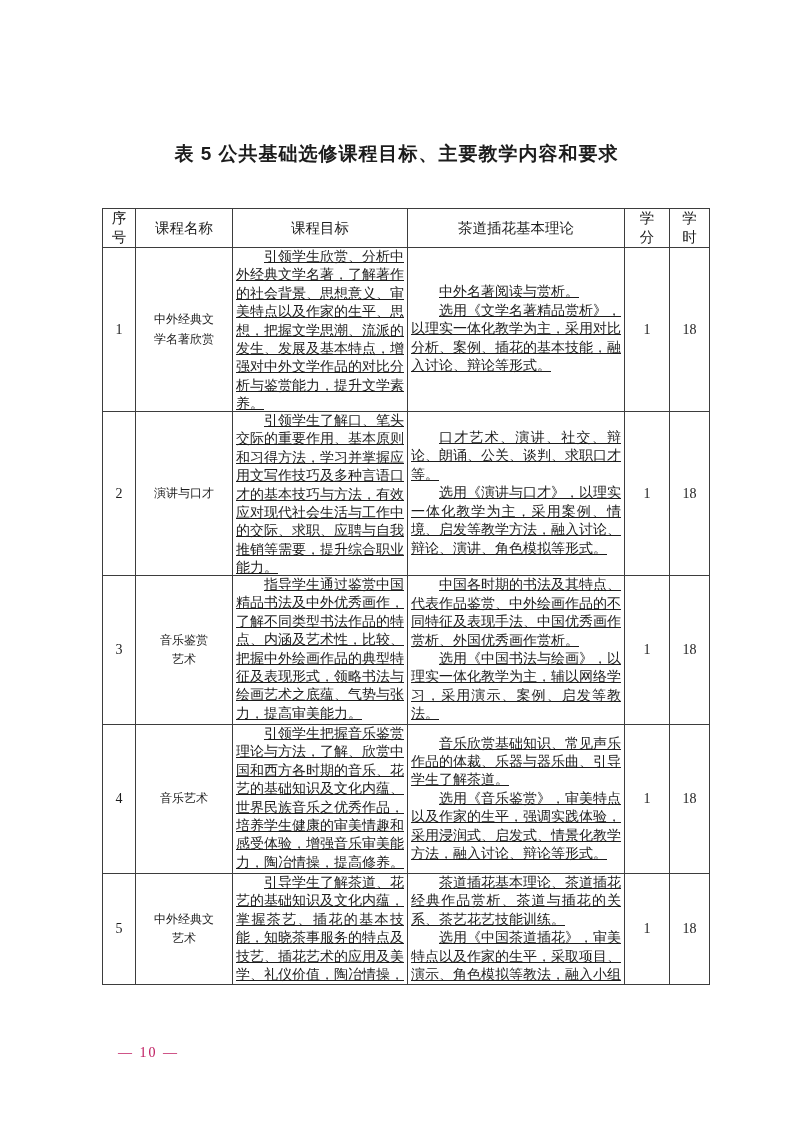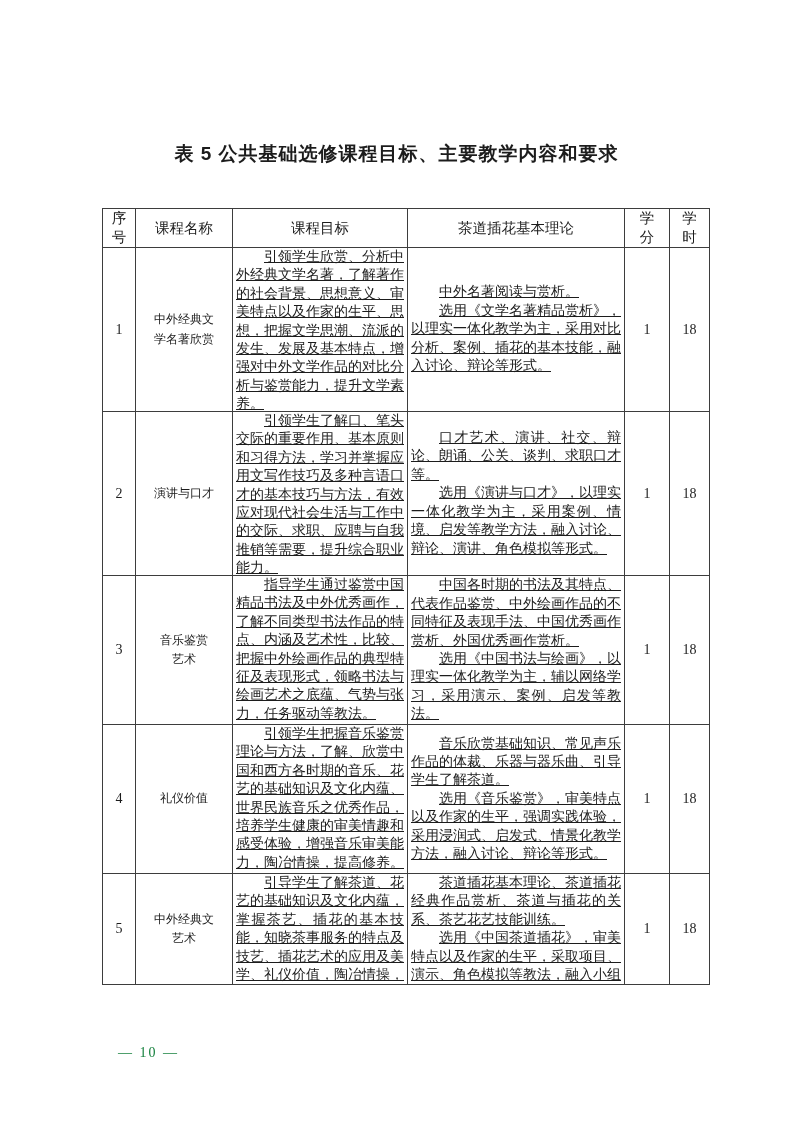--- a/index.html
+++ b/index.html
@@ -30,21 +30,21 @@
   .r5 .wrap{height:110px}
   .center .cellbody{margin:auto;text-align:center;}
   .vmid   .cellbody{margin:auto 0;}
   .top    .cellbody{margin:0;}
   .c-goal,.c-content{font-size:14px;line-height:18.4px;}
   .c-goal p,.c-content p{margin:0;text-indent:2em;text-align:justify;text-decoration:underline;}
   .c-no,.c-credit,.c-hours{font-size:14px;}
   .c-name{font-size:12px;line-height:19.5px;}
   .page-footer{
     position:absolute;left:118px;top:1045px;font-size:14px;letter-spacing:2px;
-    color:#15803d;
+    color:#be185d;
   }
 </style>
 </head>
 <body>
 
 <div class="page-title">表 5 公共基础选修课程目标、主要教学内容和要求</div>
 
 <table class="course-table">
   <colgroup>
     <col class="c1">
@@ -154,21 +154,21 @@
           <div class="wrap">
             <div class="cellbody">
               <div>音乐鉴赏</div>
               <div>艺术</div>
             </div>
           </div>
         </td>
         <td class="c-goal top">
           <div class="wrap">
             <div class="cellbody">
-              <p>指导学生通过鉴赏中国精品书法及中外优秀画作，了解不同类型书法作品的特点、内涵及艺术性，比较、把握中外绘画作品的典型特征及表现形式，领略书法与绘画艺术之底蕴、气势与张力，任务驱动等教法。</p>
+              <p>指导学生通过鉴赏中国精品书法及中外优秀画作，了解不同类型书法作品的特点、内涵及艺术性，比较、把握中外绘画作品的典型特征及表现形式，领略书法与绘画艺术之底蕴、气势与张力，提高审美能力。</p>
             </div>
           </div>
         </td>
         <td class="c-content vmid">
           <div class="wrap">
             <div class="cellbody">
               <p>中国各时期的书法及其特点、代表作品鉴赏、中外绘画作品的不同特征及表现手法、中国优秀画作赏析、外国优秀画作赏析。</p>
               <p>选用《中国书法与绘画》，以理实一体化教学为主，辅以网络学习，采用演示、案例、启发等教法。</p>
             </div>
           </div>
@@ -186,21 +186,21 @@
       </tr>
       <tr class="r4">
         <td class="c-no center">
           <div class="wrap">
             <div class="cellbody">4</div>
           </div>
         </td>
         <td class="c-name center">
           <div class="wrap">
             <div class="cellbody">
-              <div>礼仪价值</div>
+              <div>音乐艺术</div>
             </div>
           </div>
         </td>
         <td class="c-goal top">
           <div class="wrap">
             <div class="cellbody">
               <p>引领学生把握音乐鉴赏理论与方法，了解、欣赏中国和西方各时期的音乐、花艺的基础知识及文化内蕴、世界民族音乐之优秀作品，培养学生健康的审美情趣和感受体验，增强音乐审美能力，陶冶情操，提高修养。</p>
             </div>
           </div>
         </td>

